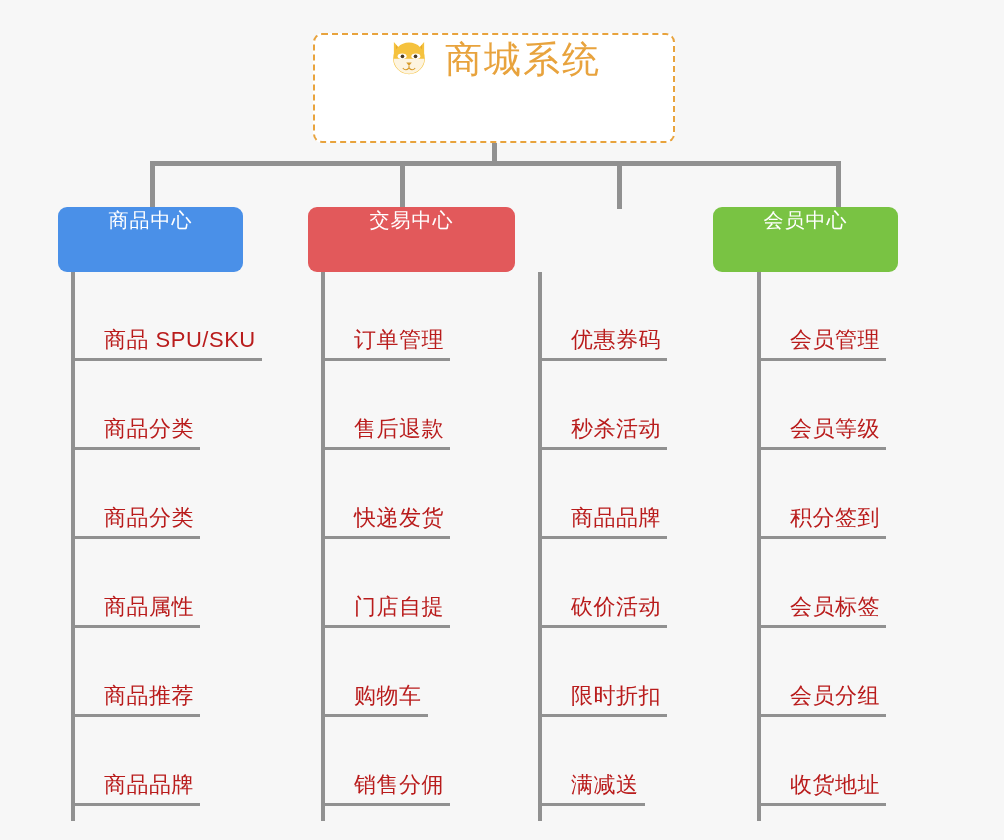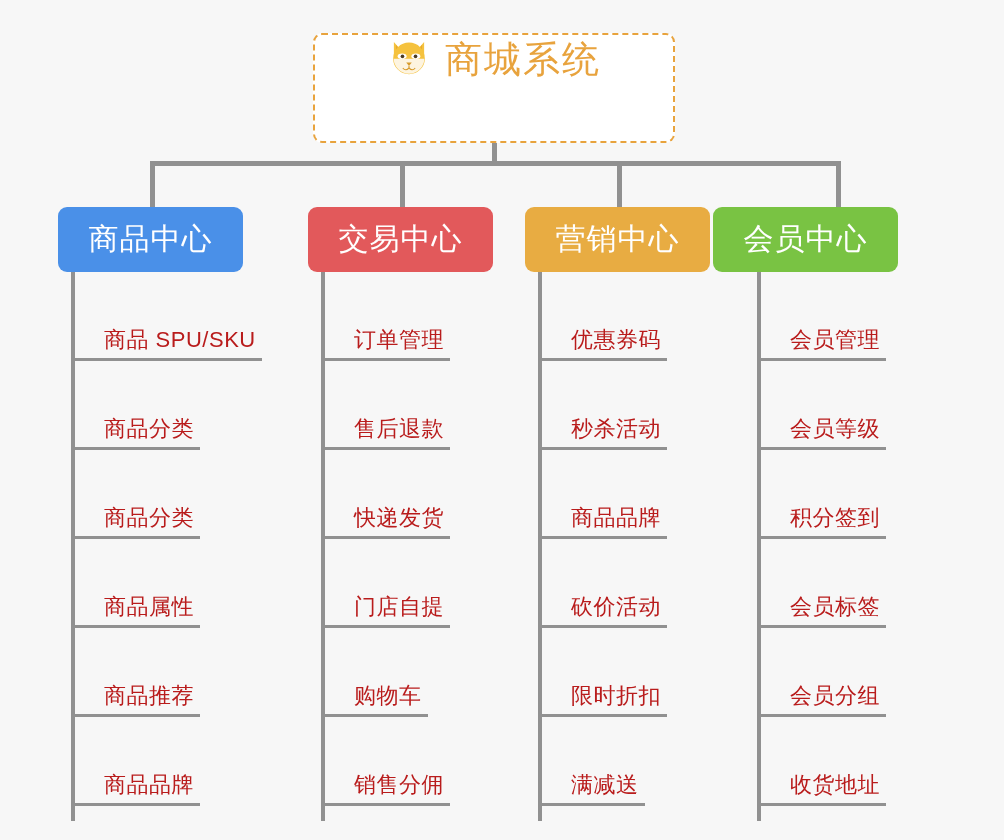--- a/index.html
+++ b/index.html
@@ -80,29 +80,29 @@
   .drop.d4 { left: 836px; }
 
   
   .cat-box {
     position: absolute;
     top: 207px;
     height: 65px;
     box-sizing: border-box;
     border-radius: 9px;
     display: flex;
-    align-items: center;
+    align-items: flex-start;
     justify-content: center;
     color: #ffffff;
-    font-size: 30px;
+    font-size: 20px;
     letter-spacing: 1px;
     white-space: nowrap;
   }
   .cat-box.c1 { left: 58px;  width: 185px; background: #4a90e8; }
-  .cat-box.c2 { left: 308px; width: 185px; background: #e2595b; font-family: Liberation Serif, serif; }
+  .cat-box.c2 { left: 308px; width: 207px; background: #e2595b; font-family: Liberation Serif, serif; }
   .cat-box.c3 { left: 525px; width: 185px; background: #e8ac42; }
   .cat-box.c4 { left: 713px; width: 185px; background: #79c343; }
 
   
   .column {
     position: absolute;
     top: 272px;
   }
   .column.k1 { left: 71px; }
   .column.k2 { left: 321px; }
@@ -180,23 +180,20 @@
   <div class="conn drop d2"></div>
   <div class="conn drop d3"></div>
   <div class="conn drop d4"></div>
 
   <div class="cat-box c1">
     <span>商品中心</span>
   </div>
   <div class="cat-box c2">
     <span>交易中心</span>
   </div>
-  <div class="cat-box c3">
-    <span>营销中心</span>
-  </div>
   <div class="cat-box c4">
     <span>会员中心</span>
   </div>
 
   <div class="column k1">
     <div class="trunk"></div>
     <ul class="leaf-list">
       <li class="leaf">
           <span class="leaf-inner">
             <span class="leaf-label">商品 SPU/SKU</span>

